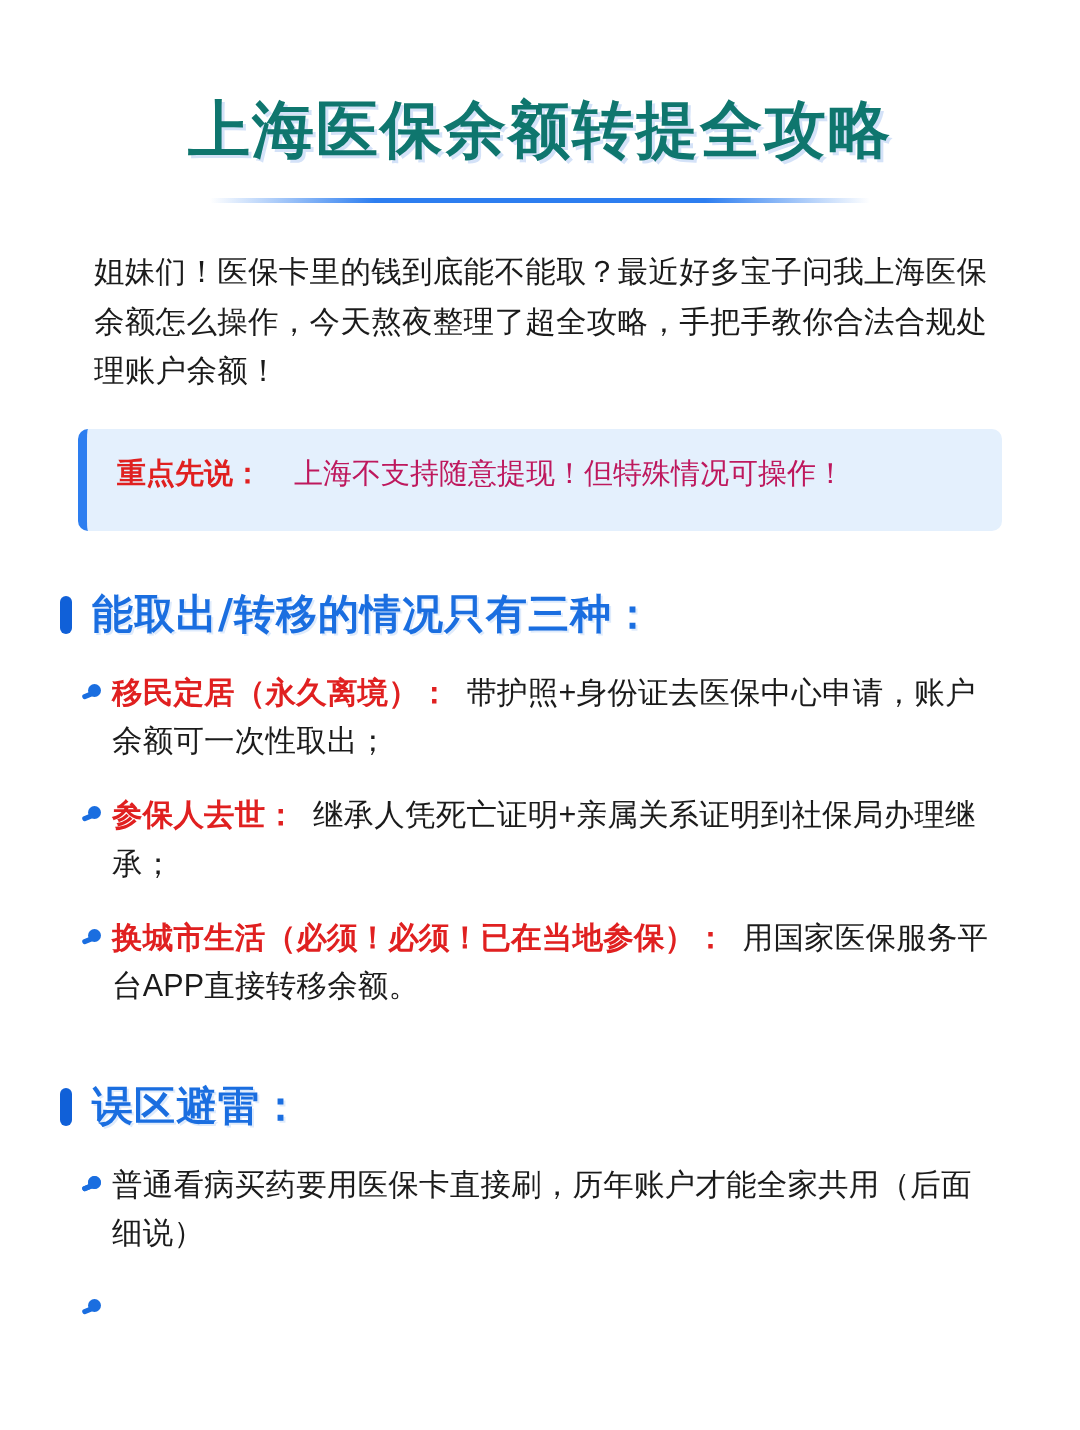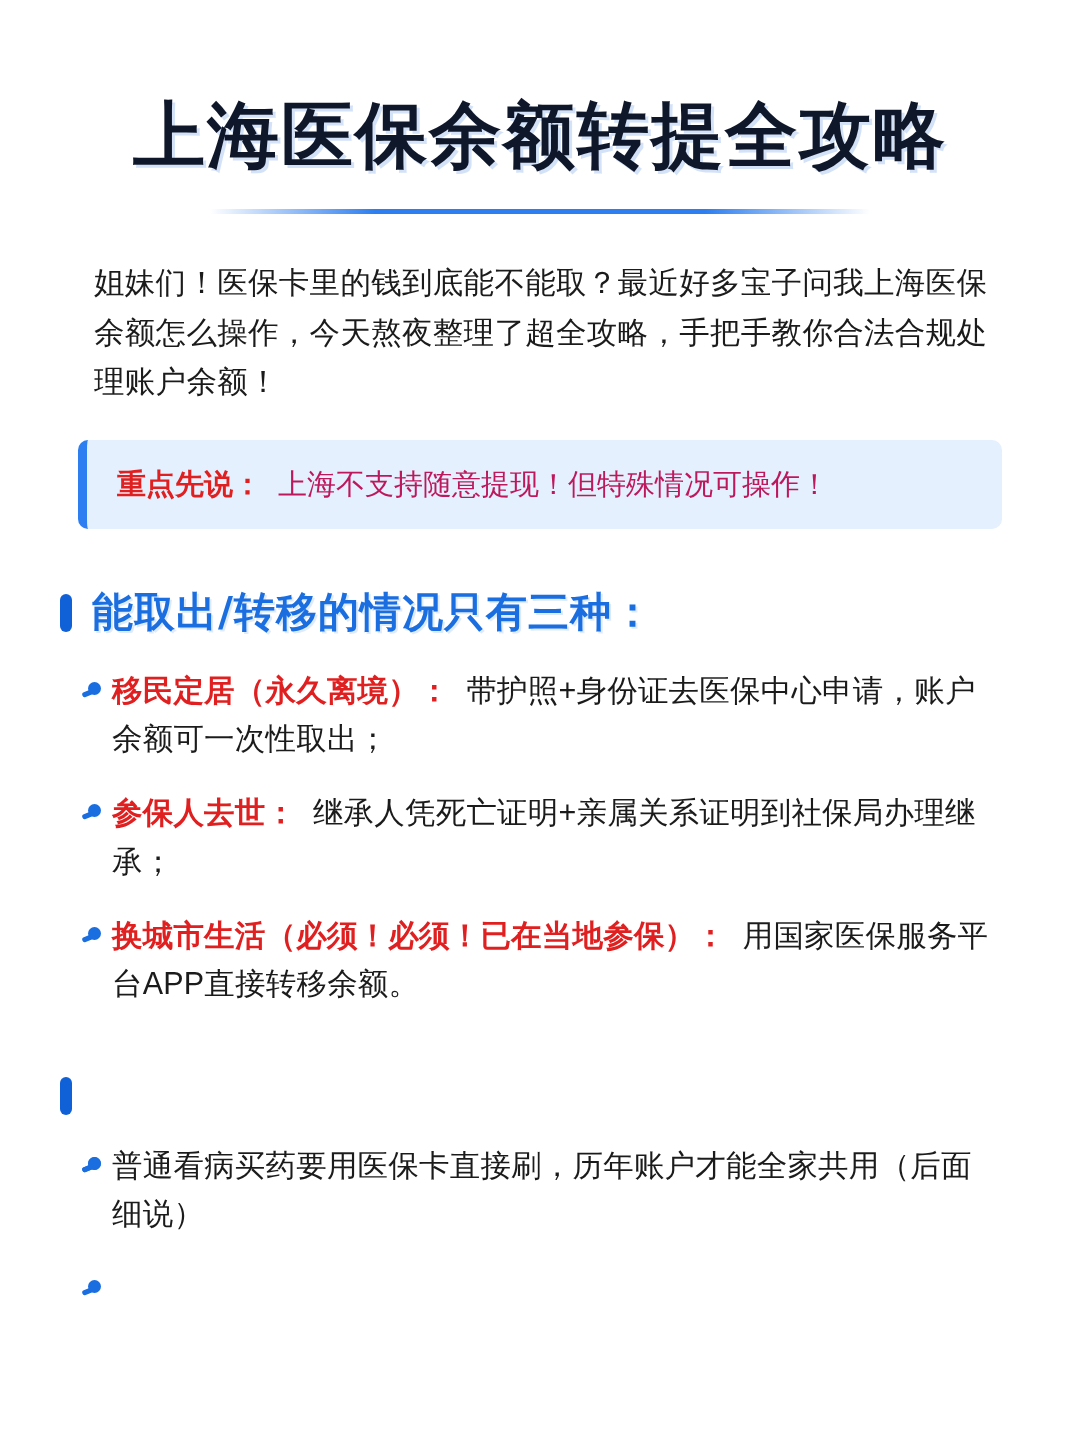--- a/index.html
+++ b/index.html
@@ -20,24 +20,24 @@
     background: #ffffff;
     box-sizing: border-box;
     padding: 0;
   }
   
   .title-wrap {
     padding: 96px 60px 0 60px;
     text-align: center;
   }
   .main-title {
-    font-size: 72px;
+    font-size: 62px;
     line-height: 1.1;
     font-weight: 900;
-    color: #0f172a;
+    color: #0f766e;
     letter-spacing: 2px;
     font-family: "DejaVu Sans", "Liberation Sans", sans-serif;
     text-shadow: 3px 3px 0 rgba(16,96,216,0.18);
     margin: 0;
     white-space: nowrap;
   }
   .title-rule {
     margin: 34px auto 0 auto;
     width: 660px;
     height: 5px;
@@ -52,27 +52,28 @@
     line-height: 1.62;
     color: #1b1b1b;
     letter-spacing: 0.3px;
   }
   
   .callout {
     margin: 34px 78px 0 78px;
     background: #e4f0fd;
     border-left: 9px solid #2d7ef0;
     border-radius: 10px;
-    padding: 24px 28px 24px 30px;
+    padding: 24px 28px 37px 30px;
     font-size: 29px;
     line-height: 1.4;
     color: #1b1b1b;
     display: flex;
     align-items: baseline;
     flex-wrap: wrap;
+    gap: 16px;
   }
   .callout-label {
     color: #e02020;
     font-weight: bold;
     margin-right: 16px;
     white-space: nowrap;
   }
   .callout-text {
     color: #be185d;
   }
@@ -196,20 +197,21 @@
         </span>
       <span class="item-label">换城市生活（必须！必须！已在当地参保）：</span>
       <span class="item-text">用国家医保服务平台APP直接转移余额。</span>
     </div>
   </div>
 
   <div class="section-gap"></div>
 
   <div class="section-head">
     <span class="section-bar"></span>
+    <span class="section-title">误区避雷：</span>
   </div>
   <div class="list">
     <div class="list-item">
       <span class="bullet">
           <span class="tail"></span>
           <span class="dot"></span>
         </span>
     </div>
     <div class="list-item">
       <span class="bullet">

